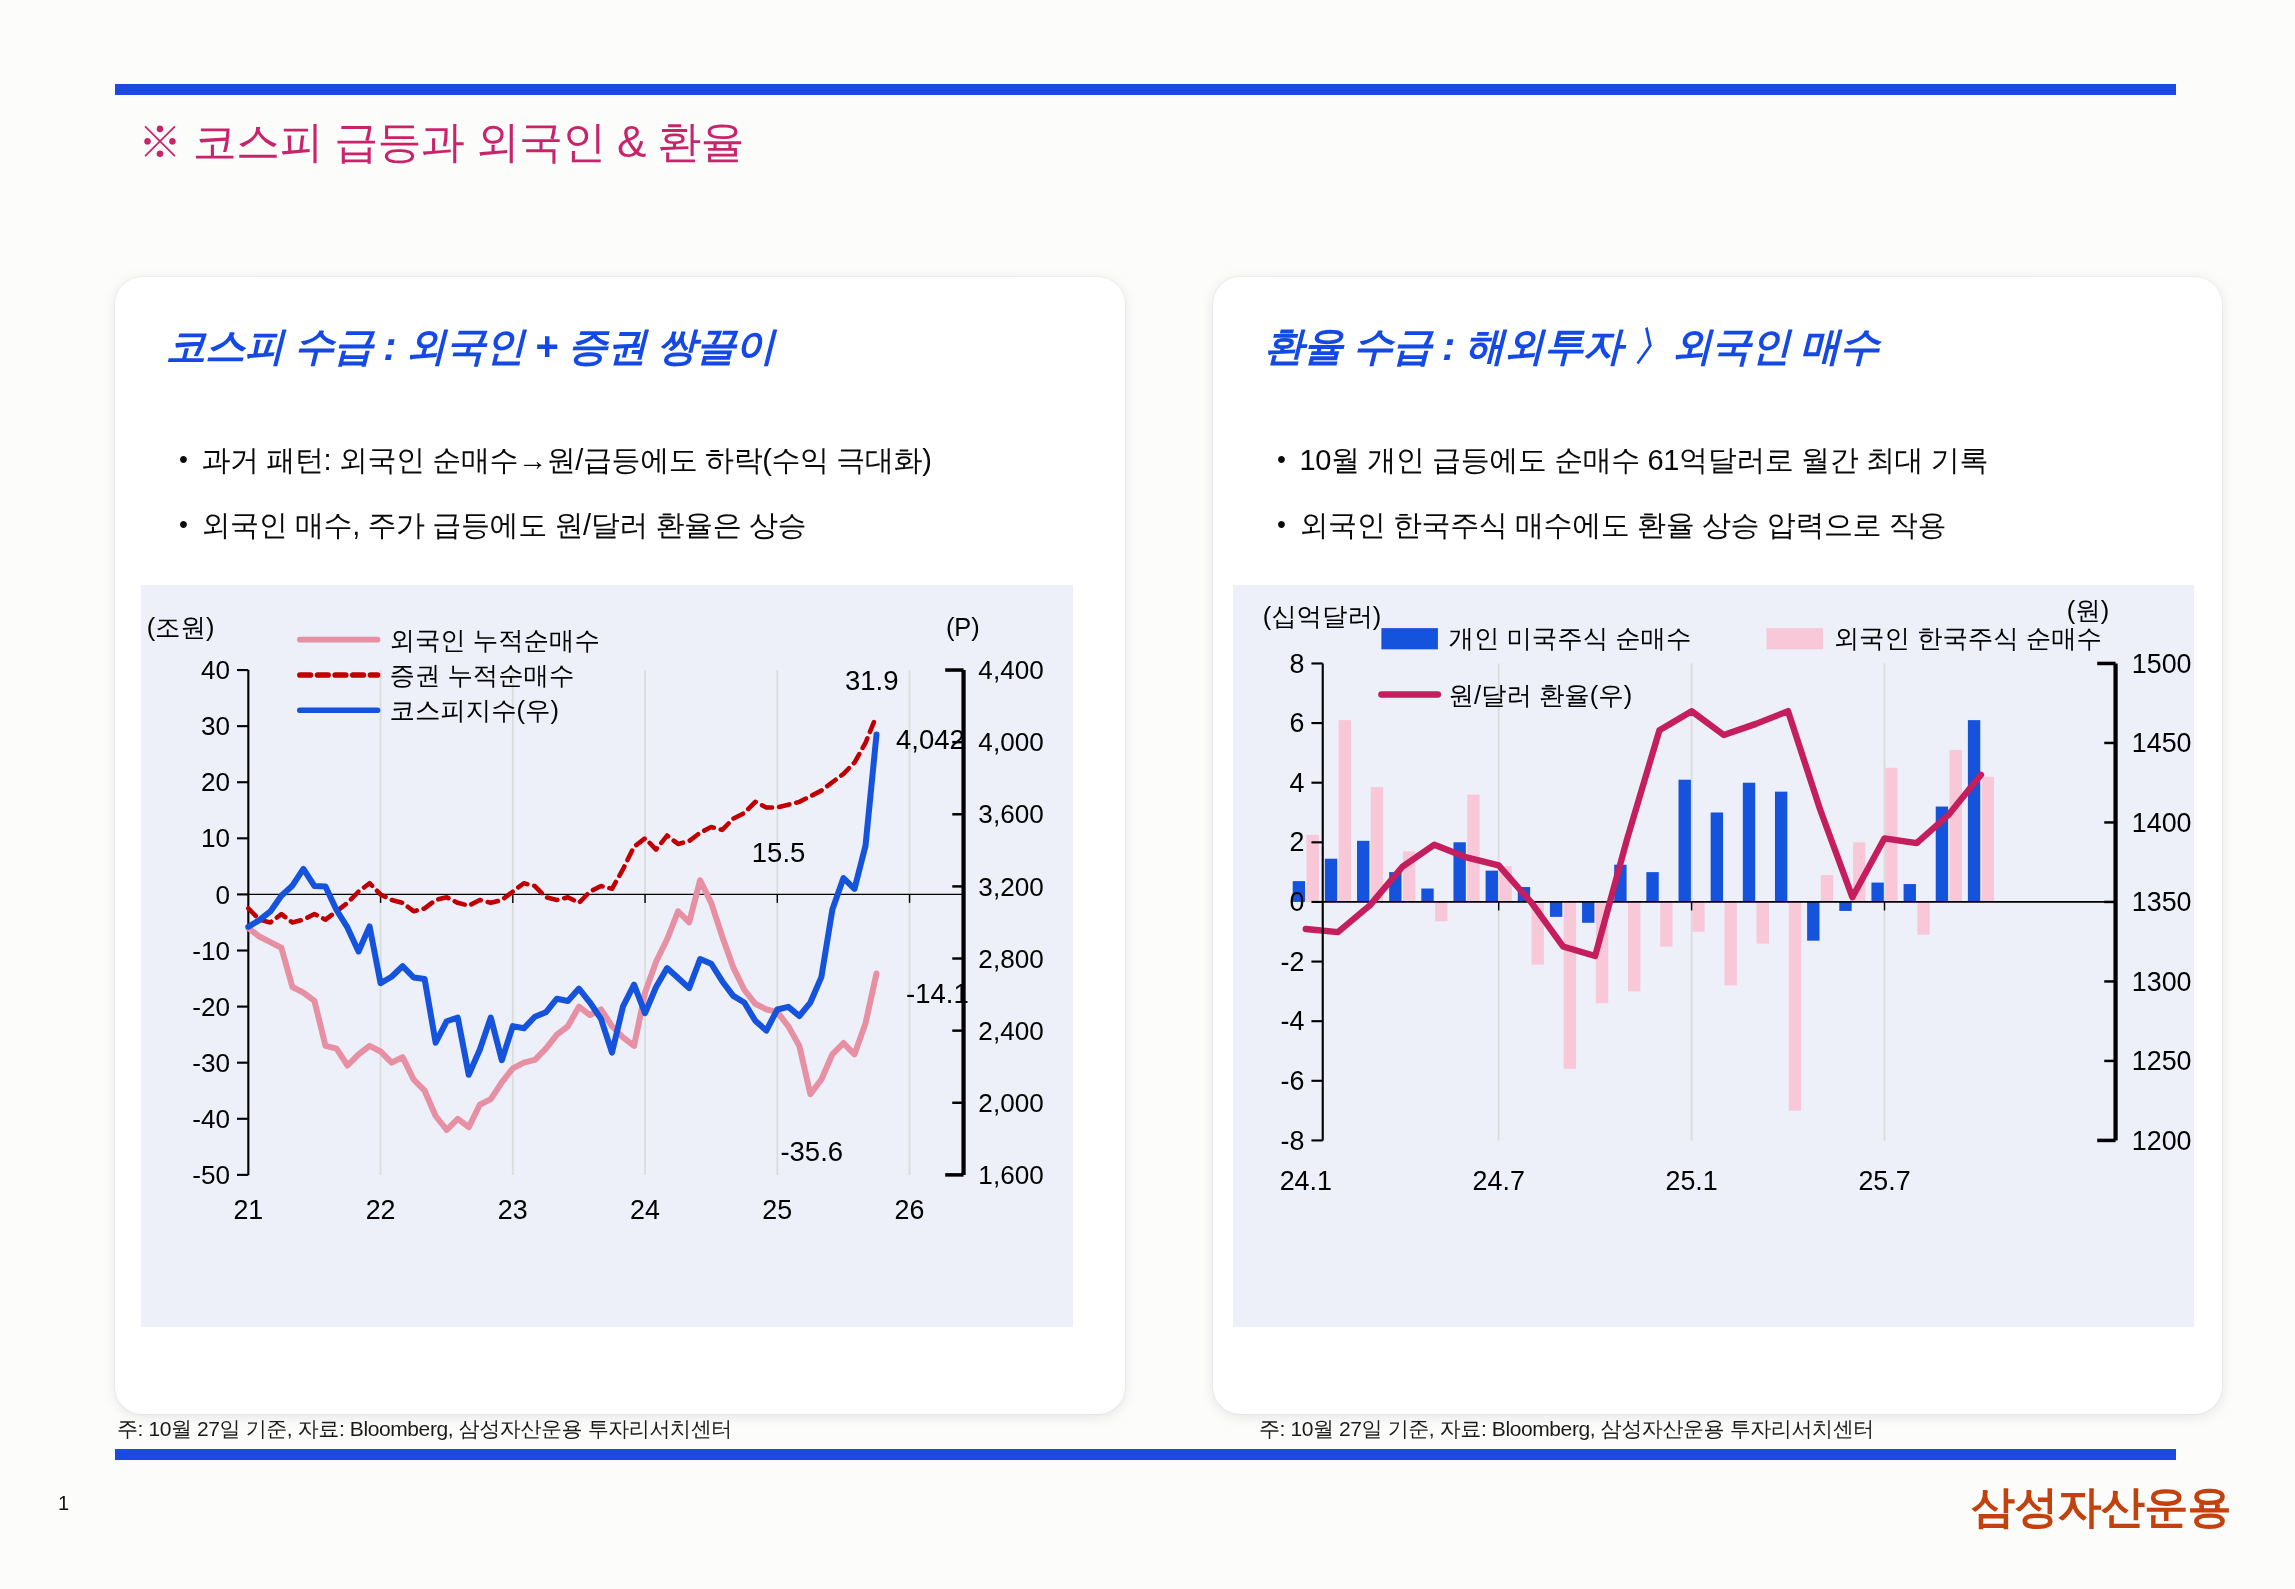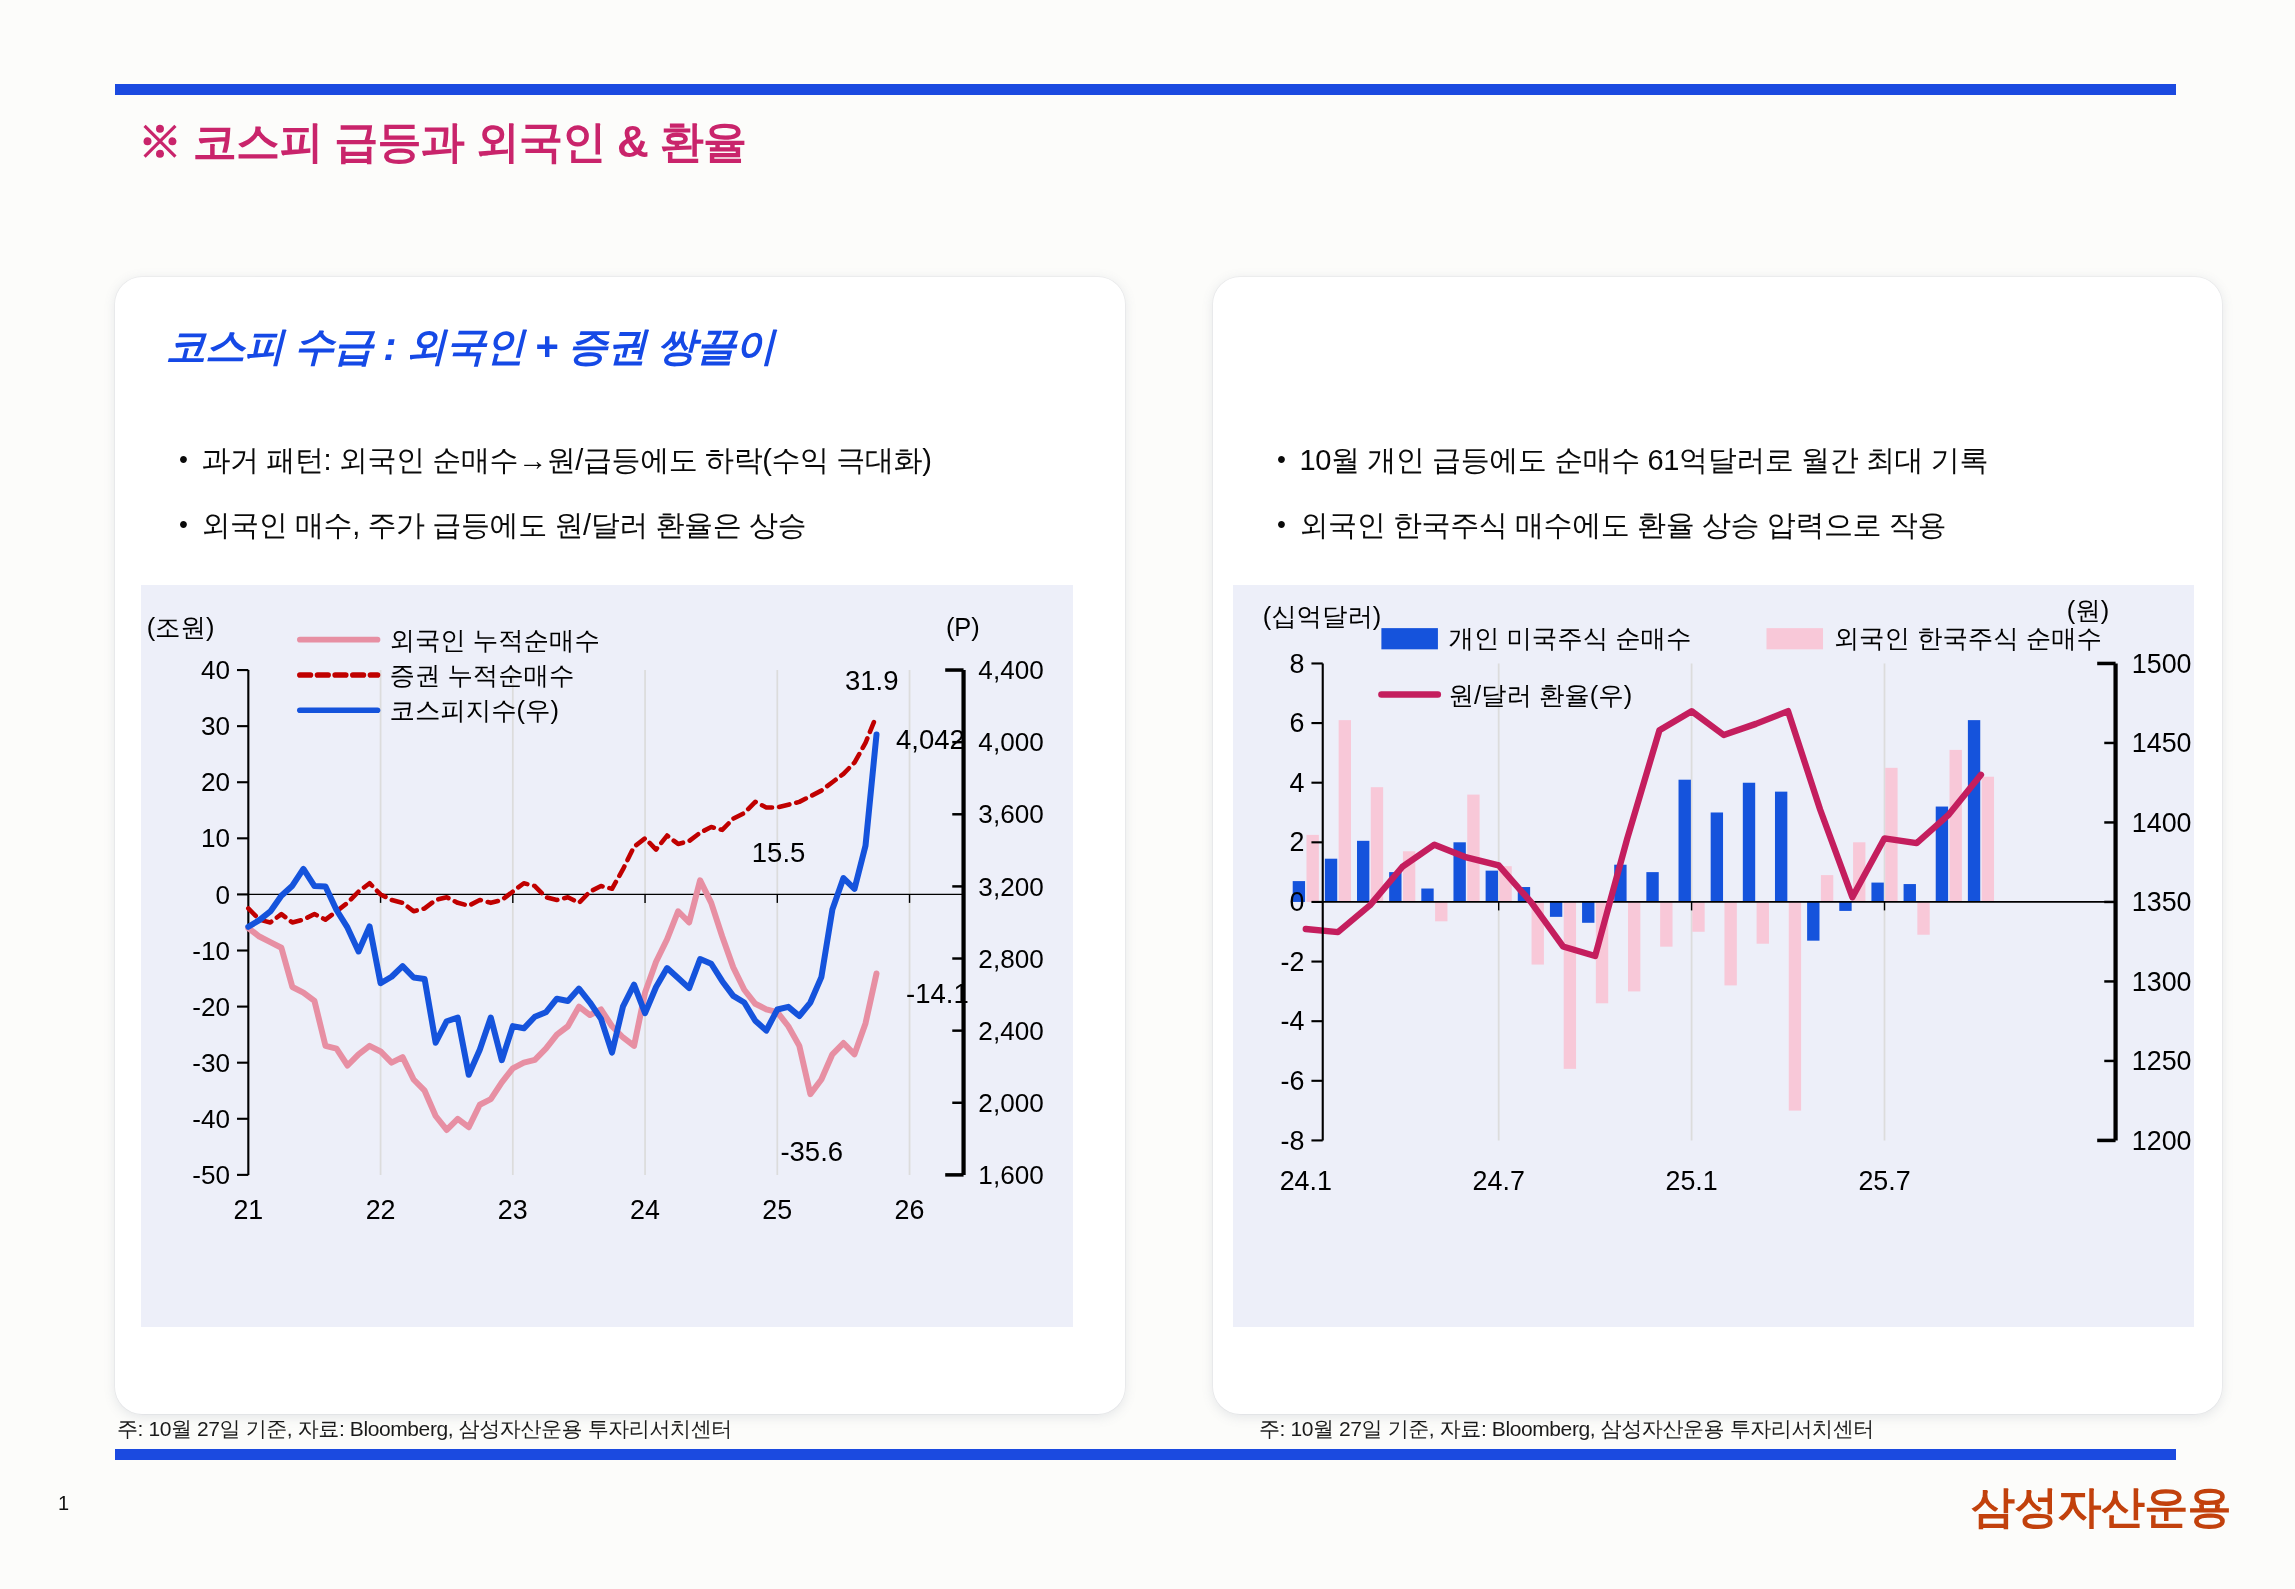--- a/index.html
+++ b/index.html
@@ -5,21 +5,21 @@
   html,body{margin:0;padding:0;}
   body{
     width:2295px;height:1589px;position:relative;overflow:hidden;
     background:#FCFCFA;font-family:"Liberation Sans",sans-serif;color:#111;
   }
   .rule{position:absolute;left:115px;width:2061px;background:#1B4AE0;}
   .rule.top{top:84px;height:11.3px;}
   .rule.bottom{top:1449px;height:10.6px;}
   .main-title{
     position:absolute;left:138px;top:113px;margin:0;
-    font-size:44px;font-weight:700;color:#C9246B;letter-spacing:-0.7px;white-space:nowrap;
+    font-size:44px;font-weight:400;color:#C9246B;letter-spacing:-0.7px;white-space:nowrap;
   }
   .card{
     position:absolute;top:277px;width:1010px;height:1137px;background:#FFFFFF;
     border-radius:27px;box-shadow:0 2.1px 11.3px rgba(100,110,135,.16), 0 0 0 0.7px #F1F1F1;
   }
   .card.left{left:115px;}
   .card.right{left:1213px;width:1009px;}
   .panel-title{
     position:absolute;left:51px;top:42px;margin:0;
     font-size:40px;font-weight:800;color:#1549E6;letter-spacing:-0.7px;white-space:nowrap;font-style:italic;
@@ -148,20 +148,21 @@
           <text x="1118" y="232" font-size="39" text-anchor="middle" fill="#000">4,042</text>
           <text x="903" y="392" font-size="39" text-anchor="middle" fill="#000">15.5</text>
           <text x="1128" y="592" font-size="39" text-anchor="middle" fill="#000">-14.1</text>
           <text x="950" y="816" font-size="39" text-anchor="middle" fill="#000">-35.6</text>
         </g>
       </svg>
     </div>
 </section>
 
 <section class="card right">
+  <h2 class="panel-title">환율 수급 : 해외투자 〉외국인 매수</h2>
   <div class="bullet b1">
     <span class="dot">•</span>
     <span>10월 개인 급등에도 순매수 61억달러로 월간 최대 기록</span>
   </div>
   <div class="bullet b2">
     <span class="dot">•</span>
     <span>외국인 한국주식 매수에도 환율 상승 압력으로 작용</span>
   </div>
   <div class="chart-box" id="chart-right">
       <svg viewBox="0 0 1360 1050">

